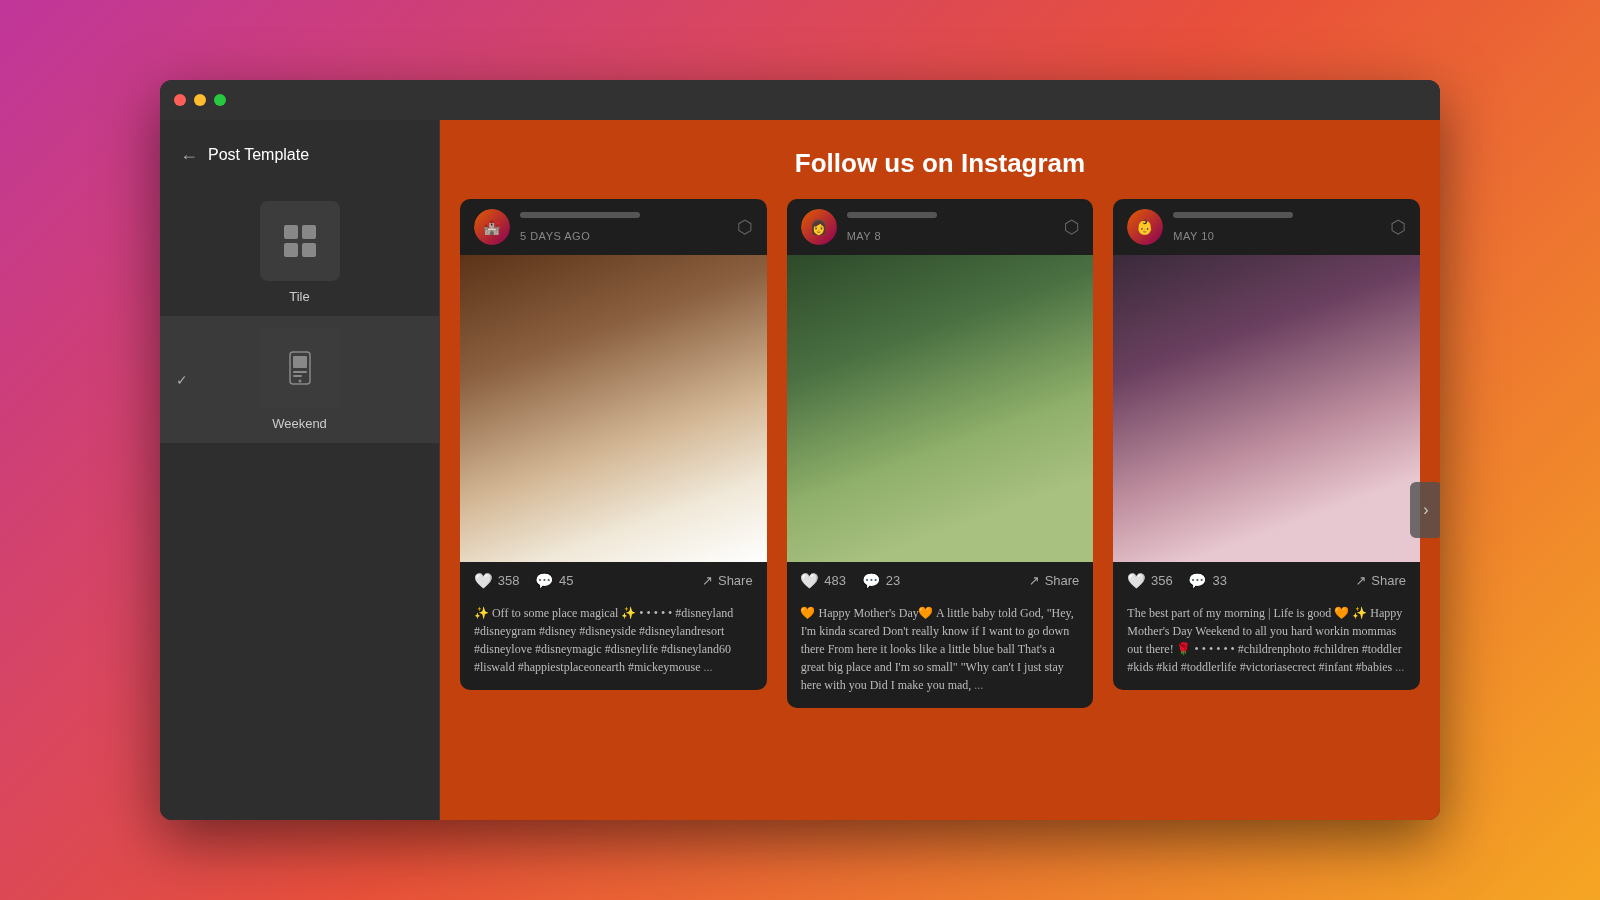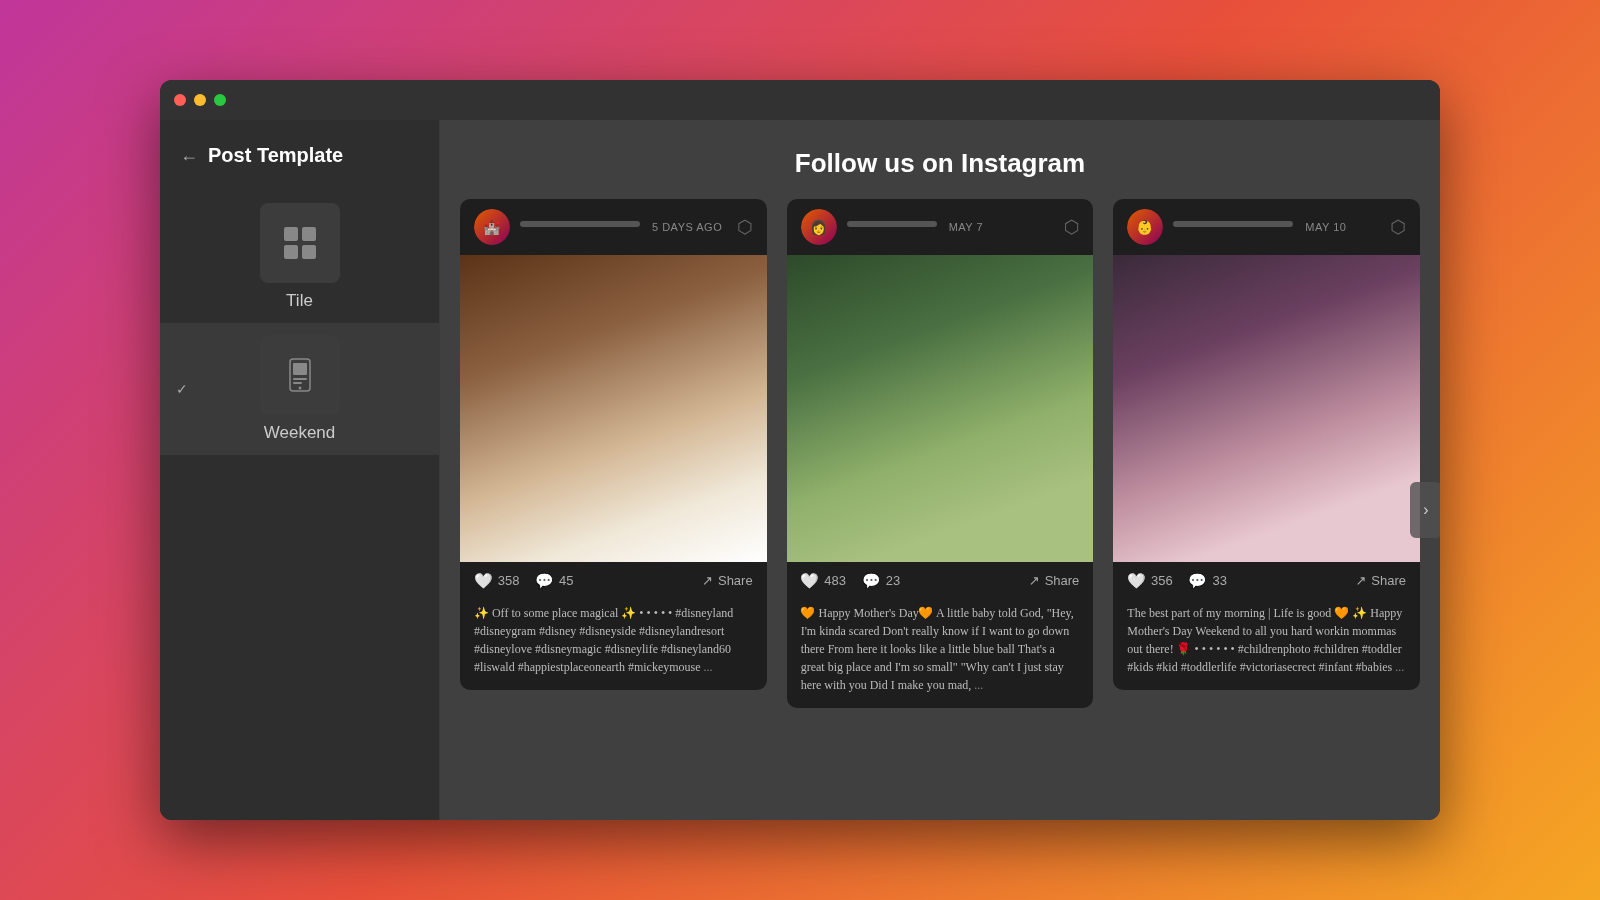--- a/index.html
+++ b/index.html
@@ -58,22 +58,22 @@
       align-items: center;
       gap: 10px;
     }
     .back-arrow {
       color: #aaa;
       font-size: 18px;
       cursor: pointer;
     }
     .sidebar-title {
       color: #ffffff;
-      font-size: 20px;
-      font-weight: 700;
+      font-size: 16px;
+      font-weight: 400;
     }
     .template-grid {
       display: flex;
       flex-direction: column;
       padding: 8px 0;
     }
     .template-item {
       padding: 12px 20px;
       cursor: pointer;
       display: flex;
@@ -102,26 +102,26 @@
       justify-content: center;
       margin-bottom: 8px;
     }
     .template-icon svg {
       width: 36px;
       height: 36px;
       fill: #888;
     }
     .template-name {
       color: #ccc;
-      font-size: 17px;
+      font-size: 13px;
     }
     
     .main-content {
       flex: 1;
-      background: #404040;
+      background: #c2410c;
       display: flex;
       flex-direction: column;
       overflow: hidden;
     }
     .feed-header {
       text-align: center;
       padding: 28px 0 20px;
       flex-shrink: 0;
     }
     .feed-title {
@@ -170,20 +170,21 @@
       height: 100%;
       background: linear-gradient(135deg, #e25c00, #8b0057);
       border-radius: 50%;
       display: flex;
       align-items: center;
       justify-content: center;
       font-size: 14px;
     }
     .post-meta {
       display: flex;
+      flex-direction: column;
       gap: 12px;
     }
     .username-bar {
       height: 6px;
       border-radius: 3px;
       background: #555;
     }
     .date-text {
       color: #888;
       font-size: 11px;
@@ -372,21 +373,21 @@
         </div>
 
         <div class="post-card">
           <div class="post-header">
             <div class="post-header-left">
               <div class="avatar">
                 <div class="avatar-img">👩</div>
               </div>
               <div class="post-meta">
                 <div class="username-bar bar-medium"></div>
-                <span class="date-text">MAY 7</span>
+                <span class="date-text">MAY 8</span>
               </div>
             </div>
             <span class="instagram-icon">⬡</span>
           </div>
           <div class="post-image post-image-2">
             <div class="img-overlay"></div>
           </div>
           <div class="post-stats">
             <div class="stat-item">
               <span class="stat-icon">🤍</span>

